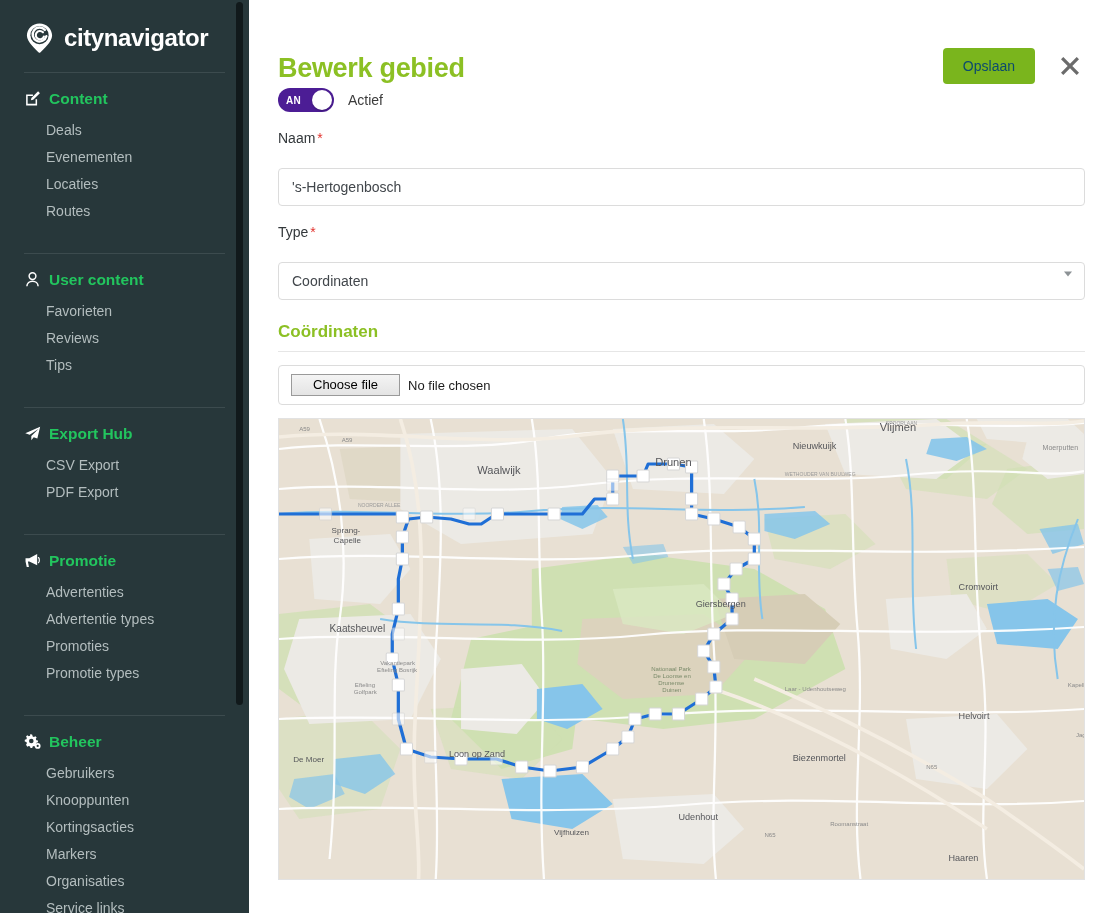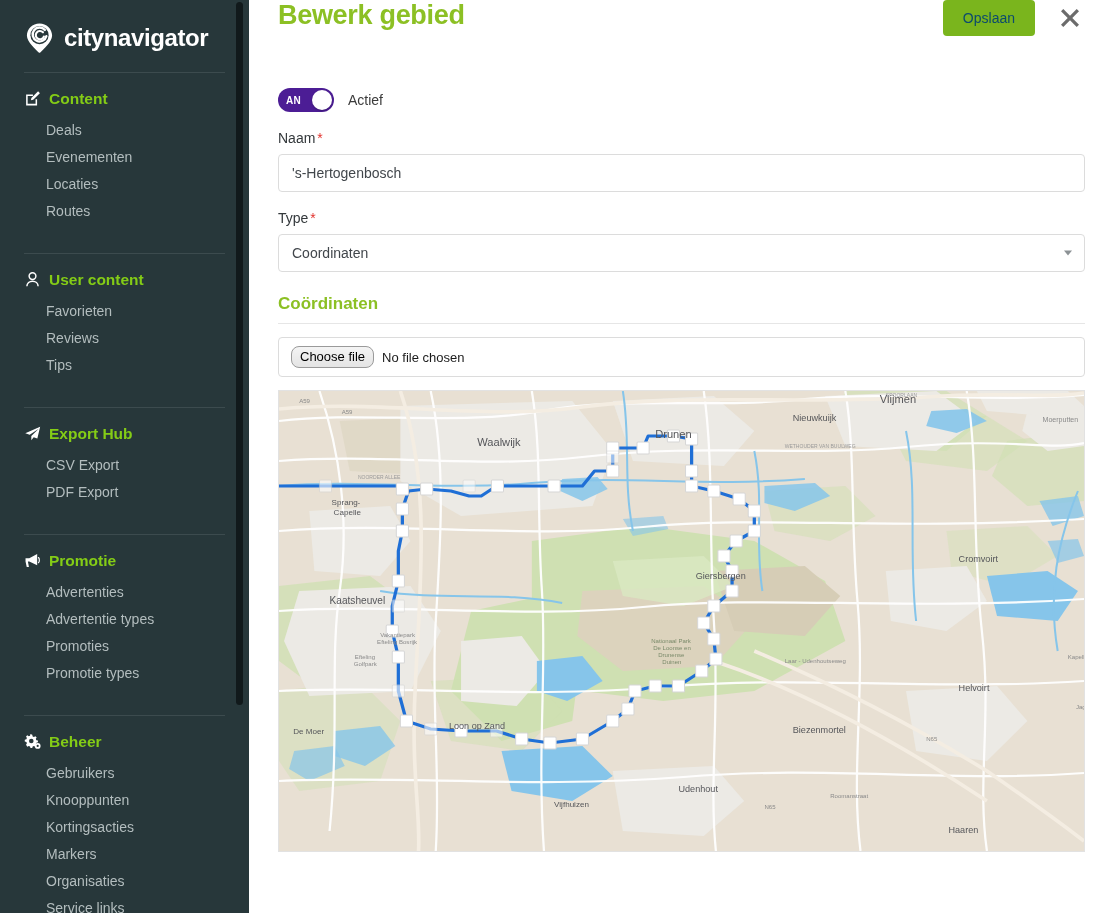--- a/index.html
+++ b/index.html
@@ -27,21 +27,21 @@
   .brand-text {
     color: #ffffff; font-size: 24px; font-weight: bold;
     letter-spacing: -0.4px; line-height: 1;
   }
   .nav-divider {
     height: 1px; background: #3c4b4e; margin: 14px 0 0 0;
   }
   .nav-group { padding-top: 17px; padding-bottom: 14px; }
   .nav-head {
     display: flex; align-items: center; gap: 8px;
-    color: #84cc16; font-size: 15.5px; font-weight: bold;
+    color: #22c55e; font-size: 15.5px; font-weight: bold;
     margin-bottom: 10px; line-height: 1;
   }
   .nav-head-icon { width: 17px; height: 17px; flex: 0 0 17px; display:block; }
   .nav-item {
     display: block; color: #b3bdbe; font-size: 14px;
     padding: 5px 0 5px 22px; text-decoration: none; line-height: 17px;
     cursor: pointer;
   }
 
   
@@ -53,21 +53,21 @@
     position: absolute; top: 2px; left: 0; width: 7px; height: 703px;
     background: #11191b; border-radius: 4px;
   }
 
   
   .main {
     flex: 1 1 auto; height: 913px; background: #ffffff;
     padding: 0 26px 0 29px; position: relative; overflow: hidden;
   }
   .page-head {
-    display: flex; align-items: flex-start; height: 84px; padding-top: 0;
+    display: flex; align-items: flex-end; height: 84px; padding-top: 0;
   }
   .page-title {
     color: #8cc024; font-size: 27px; font-weight: bold; letter-spacing: -0.3px;
   }
   .head-actions { margin-left: auto; display: flex; align-items: center; gap: 20px; }
   .btn-save {
     background: #7ab51d; color: #0c4a6e; border: none; border-radius: 4px;
     font-family: "Liberation Sans", sans-serif;
     font-size: 14px; font-weight: normal; padding: 11px 20px; cursor: pointer;
     line-height: 1;
@@ -98,21 +98,21 @@
   .field { margin-top: 18px; }
   .field-label {
     color: #33383b; font-size: 14px; font-weight: normal; display: block;
     margin-bottom: 8px;
   }
   .req { color: #e2322d; font-size: 14px; margin-left: 2px; }
   .text-input, .select-input, .file-input {
     width: 100%; height: 38px; border: 1px solid #dcdcdc; border-radius: 4px;
     background: #ffffff; color: #41464b; font-size: 14px;
     font-family: "Liberation Sans", sans-serif;
-    padding: 0 13px; outline: none;
+    padding: 0 13px; outline: none; margin-top: 14px;
   }
   .select-wrap { position: relative; }
   .select-input { appearance: none; -webkit-appearance: none; padding-right: 30px; cursor: pointer; }
   .select-caret {
     position: absolute; right: 13px; top: 50%; transform: translateY(-50%);
     width: 0; height: 0; border-left: 4px solid transparent;
     border-right: 4px solid transparent; border-top: 5px solid #8c9295;
     pointer-events: none;
   }
 
@@ -121,22 +121,22 @@
   }
   .section-rule { height: 1px; background: #e6e6e6; margin-top: 9px; }
 
   .file-box {
     margin-top: 13px; width: 100%; height: 40px; border: 1px solid #dcdcdc;
     border-radius: 4px; display: flex; align-items: center; padding: 0 12px;
     gap: 0;
   }
   .file-btn {
     background: linear-gradient(#f4f4f4, #e4e4e4); border: 1px solid #9a9a9a;
-    border-radius: 8px; font-family: "Liberation Sans", sans-serif;
-    font-size: 13px; color: #000000; padding: 3px 8px; cursor: pointer;
+    border-radius: 0; font-family: "Liberation Sans", sans-serif;
+    font-size: 13px; color: #000000; padding: 3px 21px; cursor: pointer;
     line-height: 1.15;
   }
   .file-name { font-size: 13px; color: #1b1b1b; margin-left: 8px; }
 
   
   .map {
     margin-top: 13px; width: 100%; height: 462px;
     border: 1px solid #e2e2e2; position: relative; overflow: hidden;
     background: #e9e3d8; cursor: grab;
   }

